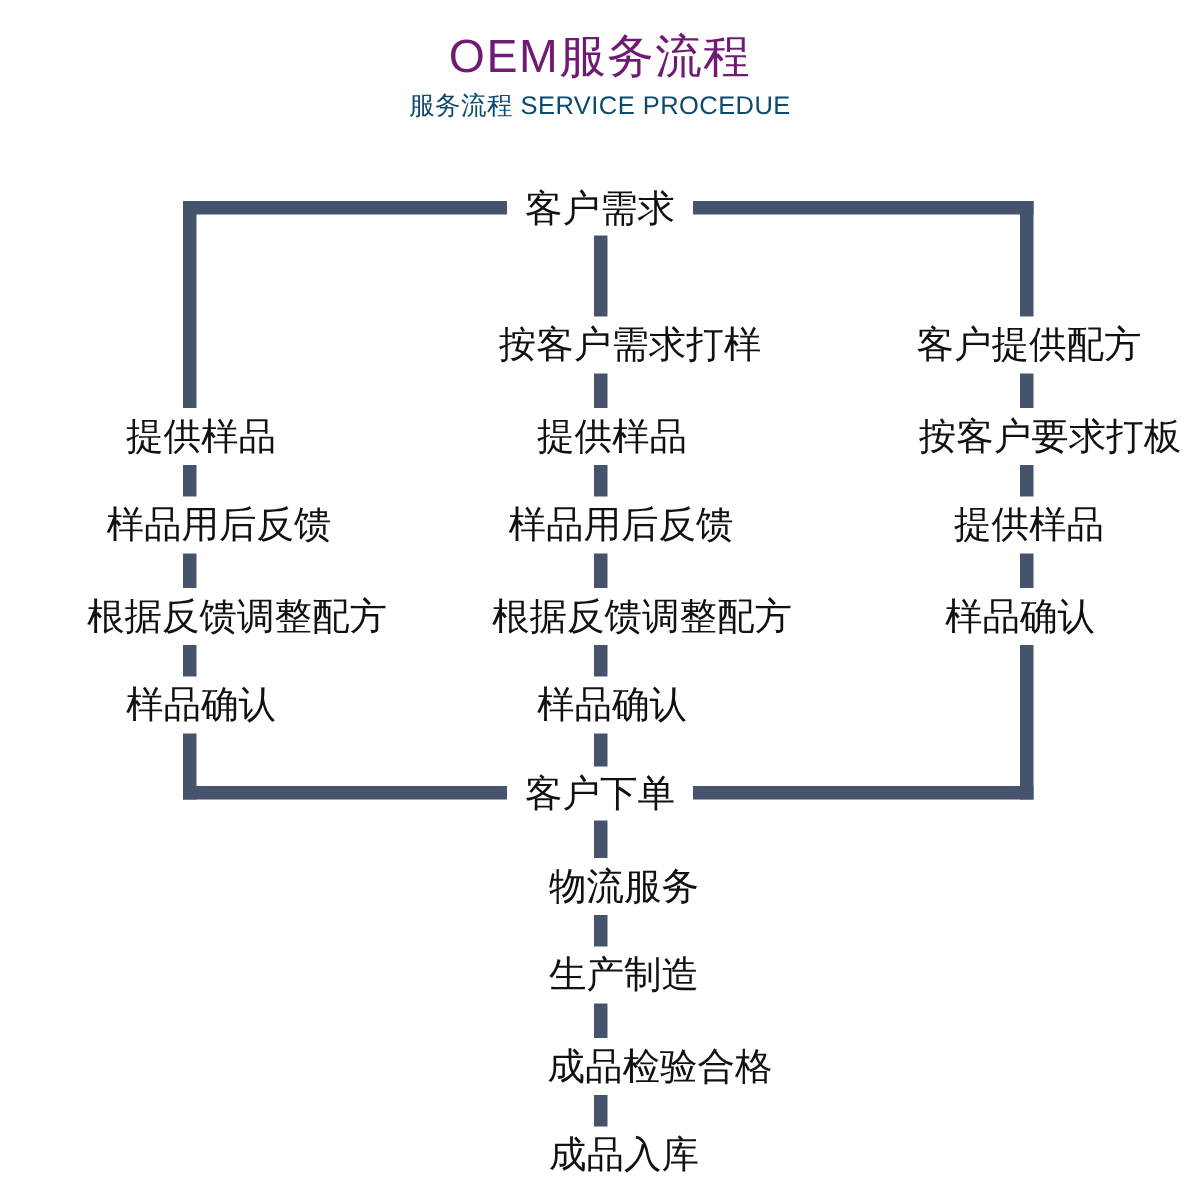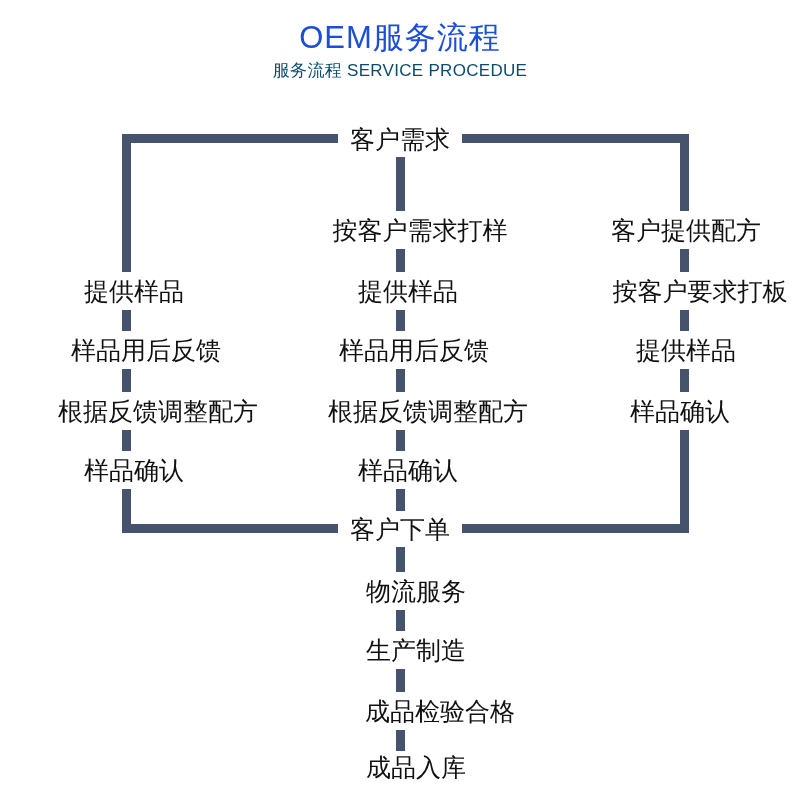--- a/index.html
+++ b/index.html
@@ -26,21 +26,21 @@
     left: 0;
     top: 18px;
     width: 800px;
     text-align: center;
   }
   .title {
     font-size: 31px;
     line-height: 40px;
     font-weight: 400;
     letter-spacing: 1px;
-    color: #1d4ed8;
+    color: #701a75;
   }
   .subtitle {
     font-size: 17px;
     line-height: 26px;
     font-weight: 400;
     letter-spacing: 0.3px;
     color: #0c4a6e;
   }
 
   
@@ -102,15 +102,15 @@
   <div class="node" style="left:408px; top:470px;">样品确认</div>
 
   <div class="node" style="left:686px; top:230px;">客户提供配方</div>
   <div class="node" style="left:700px; top:291px;">按客户要求打板</div>
   <div class="node" style="left:686px; top:350px;">提供样品</div>
   <div class="node" style="left:680px; top:411px;">样品确认</div>
 
   <div class="node" style="left:416px; top:591px;">物流服务</div>
   <div class="node" style="left:416px; top:650px;">生产制造</div>
   <div class="node" style="left:440px; top:711px;">成品检验合格</div>
-  <div class="node" style="left:416px; top:770px;font-family:Liberation Mono, monospace;">成品入库</div>
+  <div class="node" style="left:416px; top:770px;">成品入库</div>
 
 </div>
 
 </body></html>

